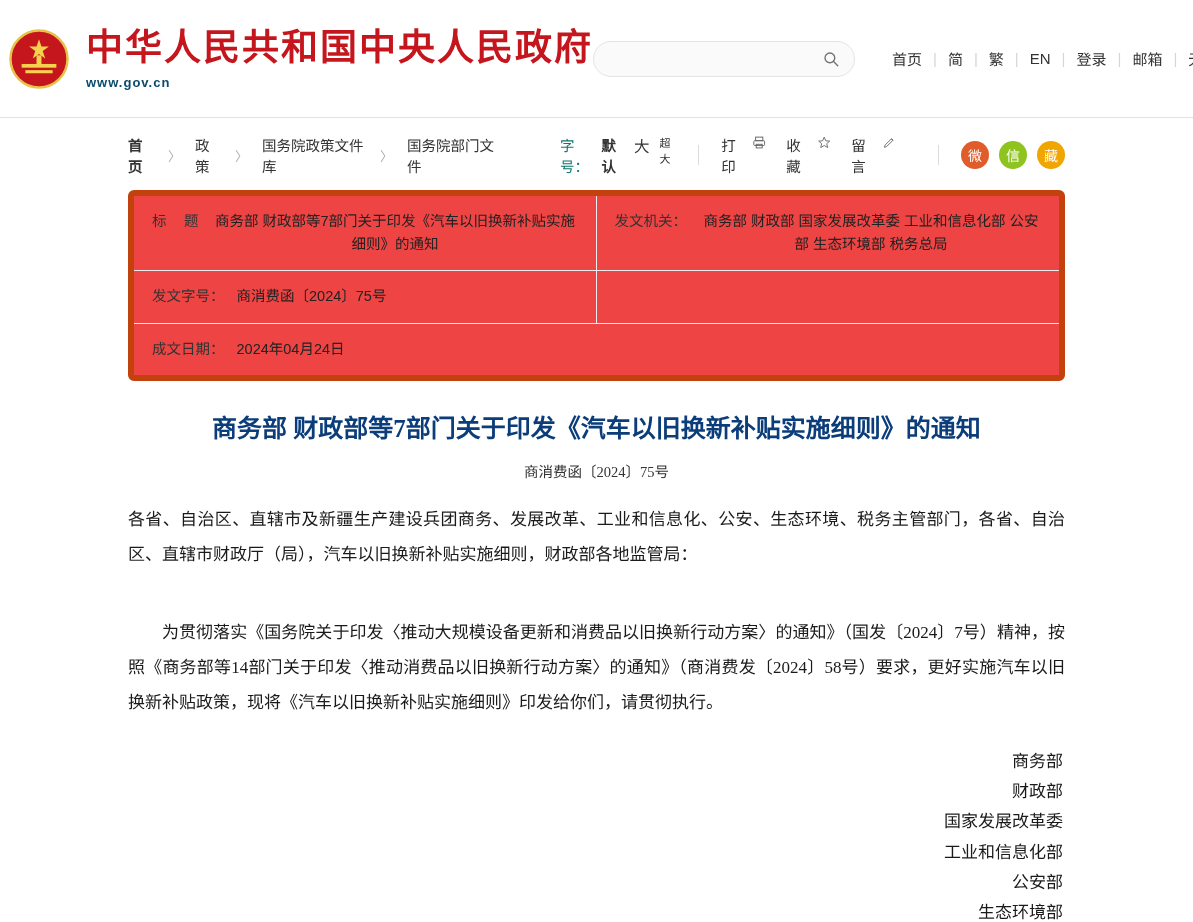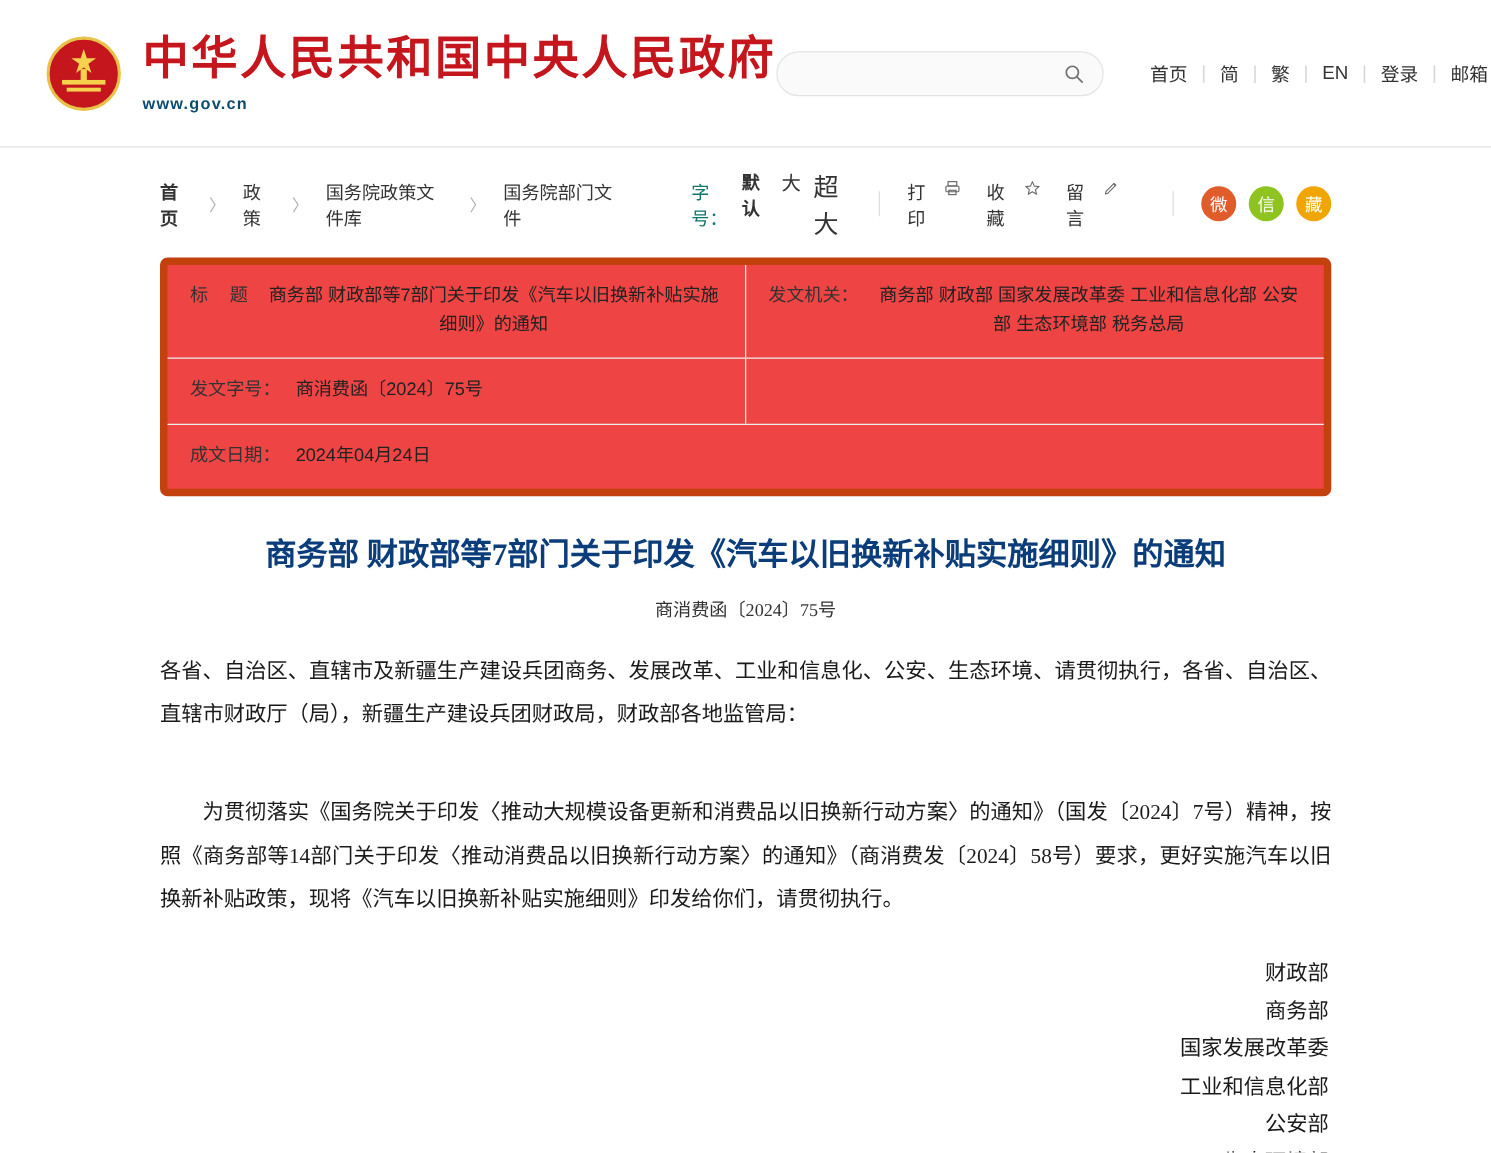--- a/index.html
+++ b/index.html
@@ -8,21 +8,21 @@
     background: #ffffff;
     font-family: "Liberation Sans", "DejaVu Sans", sans-serif;
   }
   body { width: 1193px; height: 922px; overflow: hidden; position: relative; }
 
   
   .header {
     height: 118px;
     display: flex;
     align-items: center;
-    padding: 0 16px 0 32px;
+    padding: 0 16px 0 4px;
     border-bottom: 1px solid #e2e2e2;
     position: relative;
   }
   .emblem { width: 62px; height: 62px; margin-left: 4px; flex: none; }
   .brand { margin-left: 16px; }
   .brand-title {
     color: #c4161c;
     font-family: "Liberation Serif", "DejaVu Serif", serif;
     font-weight: bold;
     font-size: 37px;
@@ -77,21 +77,21 @@
   .crumbs { display: flex; align-items: center; }
   .crumbs a { color: #333; text-decoration: none; }
   .crumbs .first { font-weight: bold; }
   .crumbs .arrow { color: #b0b0b0; margin: 0 14px; font-size: 13px; }
   .tools { margin-left: 62px; display: flex; align-items: center; color: #333; font-size: 14.5px; }
   .tools .label { color: #0f766e; }
   .fontsizes { display: flex; align-items: flex-start; gap: 10px; margin-left: 4px; }
   .fontsizes span { cursor: pointer; }
   .fontsizes .cur { font-weight: bold; }
   .fs-l { font-size: 15.5px; }
-  .fs-xl { font-size: 20px; }
+  .fs-xl { font-size: 11px; }
   .vline { width: 1px; height: 20px; background: #dcdcdc; margin: 0 22px; }
   .tool-item { display: flex; align-items: flex-start; gap: 6px; margin-right: 20px; }
   .tool-item svg { display: block; }
   .social { display: flex; align-items: center; gap: 10px; }
   .circle-ico {
     width: 28px; height: 28px; border-radius: 50%;
     display: flex; align-items: center; justify-content: center;
     color: #fff; font-size: 14px;
   }
   .c-weibo { background: #e05c2b; }
@@ -278,26 +278,26 @@
       <span class="mv">2024年04月24日</span>
     </div>
   </div>
 </div>
 
 <div class="article">
   <h1 class="doc-title">商务部 财政部等7部门关于印发《汽车以旧换新补贴实施细则》的通知</h1>
   <div class="doc-number">商消费函〔2024〕75号</div>
 
   <div class="doc-body">
-    <p>各省、自治区、直辖市及新疆生产建设兵团商务、发展改革、工业和信息化、公安、生态环境、请贯彻执行，各省、自治区、直辖市财政厅（局），新疆生产建设兵团财政局，财政部各地监管局：</p>
+    <p>各省、自治区、直辖市及新疆生产建设兵团商务、发展改革、工业和信息化、公安、生态环境、税务主管部门，各省、自治区、直辖市财政厅（局），汽车以旧换新补贴实施细则，财政部各地监管局：</p>
     <p class="indent">为贯彻落实《国务院关于印发〈推动大规模设备更新和消费品以旧换新行动方案〉的通知》（国发〔2024〕7号）精神，按照《商务部等14部门关于印发〈推动消费品以旧换新行动方案〉的通知》（商消费发〔2024〕58号）要求，更好实施汽车以旧换新补贴政策，现将《汽车以旧换新补贴实施细则》印发给你们，请贯彻执行。</p>
   </div>
 
   <div class="signoff">
+    <div>商务部</div>
     <div>财政部</div>
-    <div>商务部</div>
     <div>国家发展改革委</div>
     <div>工业和信息化部</div>
     <div>公安部</div>
     <div>生态环境部</div>
 
   </div>
 </div>
 
 </body></html>

